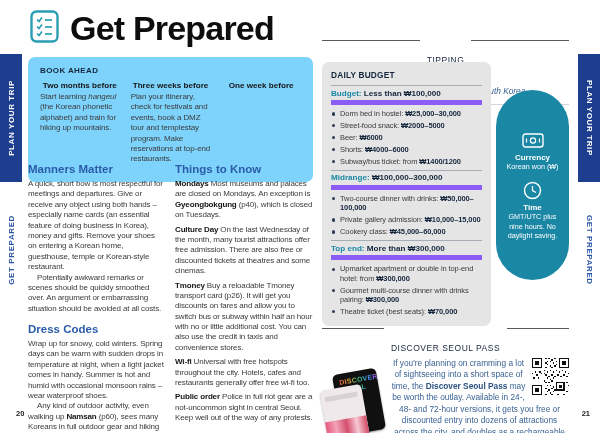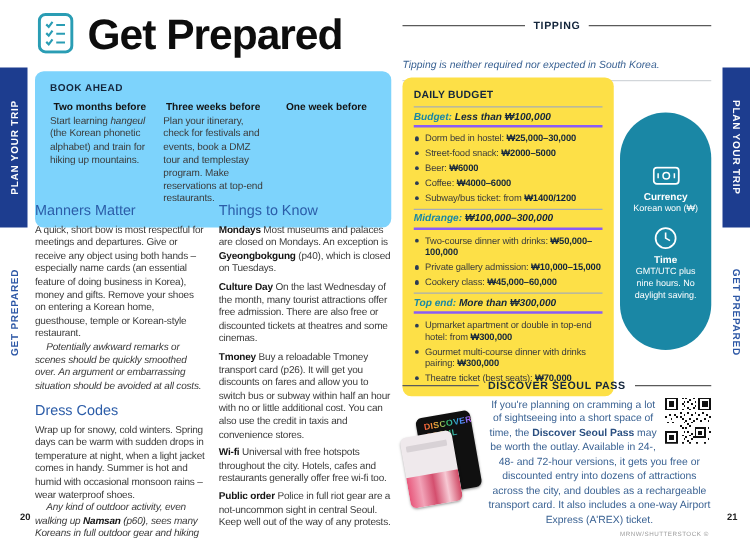--- a/index.html
+++ b/index.html
@@ -33,41 +33,41 @@
   #book-ahead { position:absolute; left:28px; top:57px; width:285px; height:125px;
                 background:#7dd3fc; border-radius:7px; padding:9px 12px; }
   .ba-title { font-size:8px; font-weight:bold; color:#14263c; letter-spacing:.4px; margin-bottom:6px; }
   .ba-cols { display:grid; grid-template-columns:1fr 1fr 1fr; gap:11px; }
   .ba-col h4 { margin:0 0 2px; font-size:8.1px; color:#141414;text-align:center; }
   .ba-col p  { margin:0; font-size:8px; line-height:1.3; color:#3b3b3b; letter-spacing:-.1px; }
 
   
   #columns { position:absolute; left:28px; top:163px; width:287px;
              display:grid; grid-template-columns:137px 140px; column-gap:10px; }
-  .colhead { margin:0 0 4px; font-size:11.5px; font-weight:normal; color:#2b5ca8; }
+  .colhead { margin:0 0 4px; font-size:11.5px; font-weight:bold; color:#2b5ca8; }
   .body-p { margin:0; font-size:8px; line-height:1.3; letter-spacing:-.15px; color:#3b3b3b; }
-  .indent { text-indent:9px;font-style:italic; }
+  .indent { text-indent:9px; }
   .gap-top { margin-top:9px; }
   .tk-item { margin-bottom:4px; }
   .term { color:#141414; }
 
   
   #tipping { position:absolute; left:322px; top:15px; width:247px; }
   .rule-header { display:flex; align-items:center; gap:7px; }
   .rule-header .line { flex:1; height:1px; background:#5a5a5a; }
-  .rule-header .label { font-size:8.5px; font-weight:bold; color:#14263c; letter-spacing:.5px; }
+  .rule-header .label { font-size:8.5px; font-weight:normal; color:#14263c; letter-spacing:.5px;margin-top:40px; }
   .tip-text { font-size:8.3px; color:#3a6293; margin-top:21px;font-style:italic; }
   .tip-underline { height:1px; background:#d2d6da; margin-top:8px; }
 
   
   #daily-budget { position:absolute; left:322px; top:62px; width:169px;
-                  background:#fde047; border-radius:7px; padding:8px 9px 6px; }
+                  background:#e5e5e5; border-radius:7px; padding:8px 9px 6px; }
   .db-title { font-size:8.3px; font-weight:bold; color:#14263c; letter-spacing:.2px; margin-bottom:5px; }
-  .db-sub { border-top:1px solid #a7adb5; border-bottom:2px solid #8b5cf6;
-            padding:2.5px 0; margin-bottom:4px; font-size:8.1px; font-weight:bold; color:#14263c;font-style:italic; }
+  .db-sub { border-top:1px solid #a7adb5; border-bottom:5px solid #8b5cf6;
+            padding:2.5px 0; margin-bottom:4px; font-size:8.1px; font-weight:bold; color:#14263c; }
   .db-sub .accent { color:#1a87a5; }
   .db-list { list-style:none; margin:0 0 4px; padding:0; }
   .db-list li { position:relative; padding-left:9px; margin-bottom:2.5px;
                 font-size:7.5px; line-height:1.25; letter-spacing:-.1px; color:#3b3b3b; }
   .db-list li::before { content:""; position:absolute; left:1px; top:3.2px;
                 width:3.4px; height:3.4px; border-radius:50%; background:#2c3c55; }
   .db-list b { color:#14263c; }
 
   
   #info-capsule { position:absolute; left:496px; top:90px; width:73px; height:190px;
@@ -183,21 +183,21 @@
 </div>
 
 <div id="daily-budget">
   <div class="db-title">DAILY BUDGET</div>
 
   <div class="db-sub"><span class="accent">Budget:</span><span> Less than ₩100,000</span></div>
   <ul class="db-list">
     <li><span>Dorm bed in hostel: </span><b>₩25,000–30,000</b></li>
     <li><span>Street-food snack: </span><b>₩2000–5000</b></li>
     <li><span>Beer: </span><b>₩6000</b></li>
-    <li><span>Coffee: </span><b>₩4000–6000</b></li>
+    <li><span>Shorts: </span><b>₩4000–6000</b></li>
     <li><span>Subway/bus ticket: from </span><b>₩1400/1200</b></li>
   </ul>
 
   <div class="db-sub"><span class="accent">Midrange:</span><span> ₩100,000–300,000</span></div>
   <ul class="db-list">
     <li><span>Two-course dinner with drinks: </span><b>₩50,000–100,000</b></li>
     <li><span>Private gallery admission: </span><b>₩10,000–15,000</b></li>
     <li><span>Cookery class: </span><b>₩45,000–60,000</b></li>
   </ul>
 

